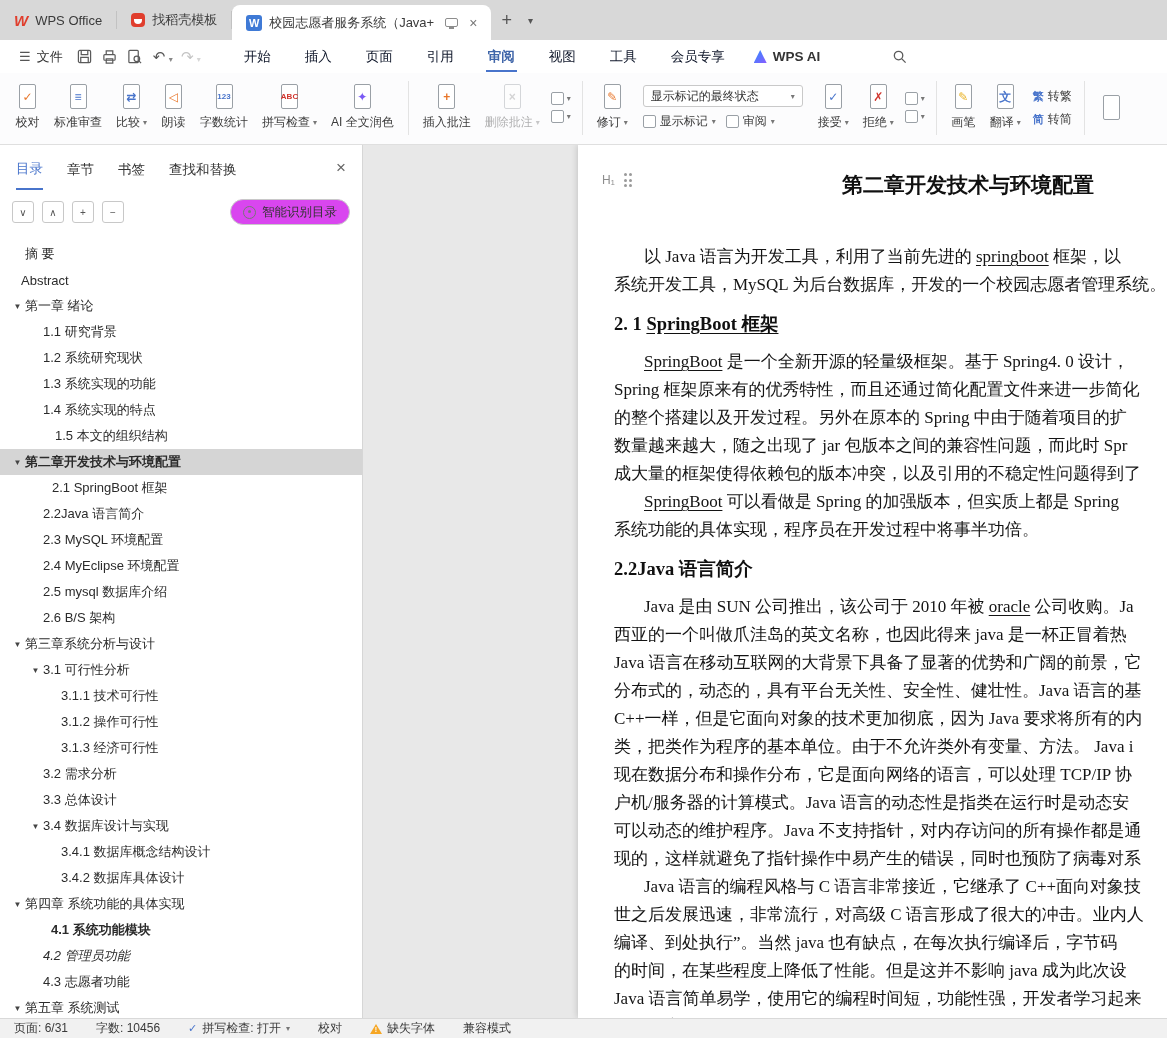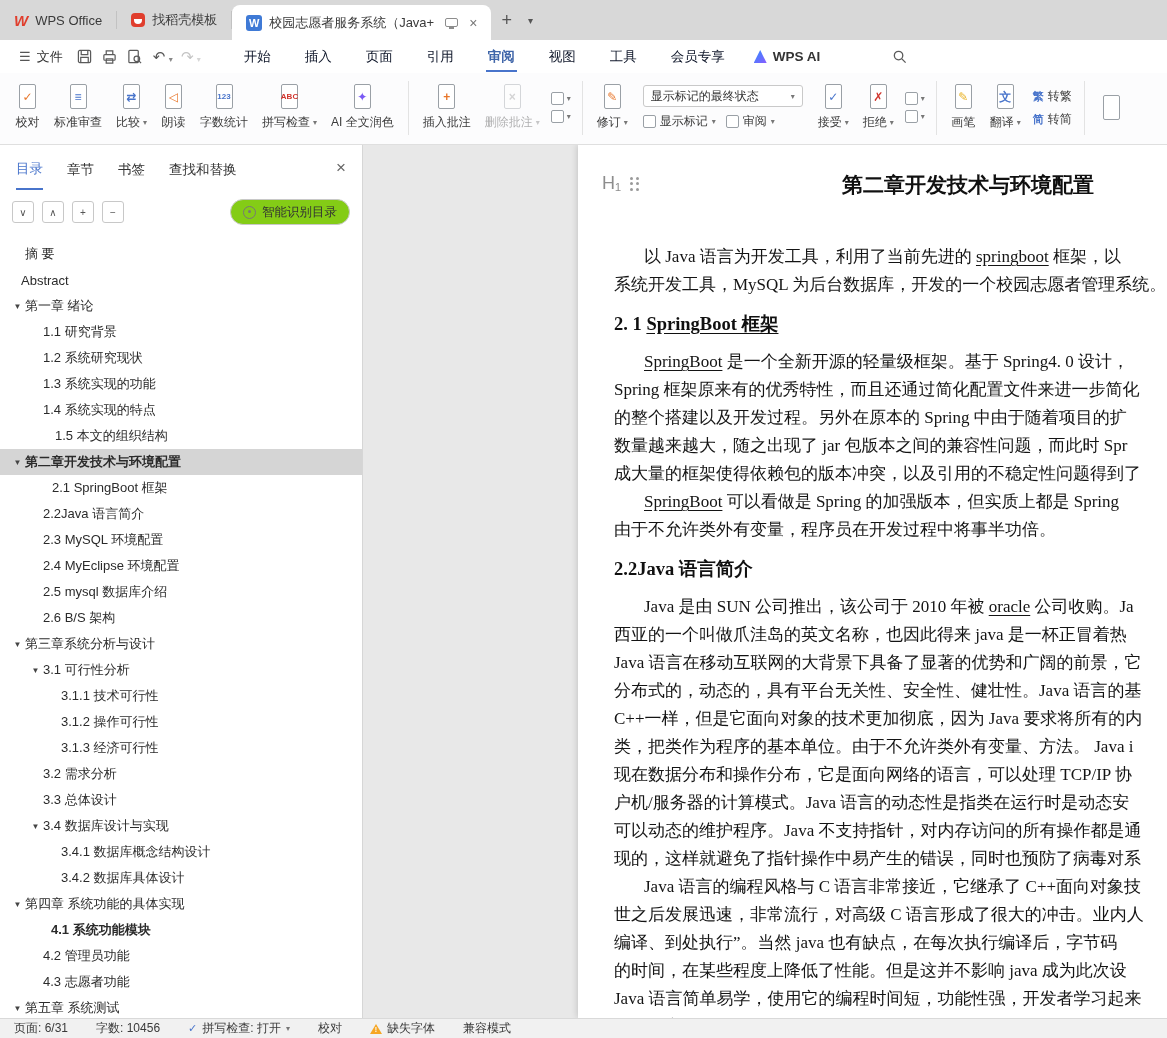--- a/index.html
+++ b/index.html
@@ -66,40 +66,40 @@
   .main{display:flex;height:873px;}
   .sidebar{width:363px;background:#fff;border-right:1px solid #d6d6d6;display:flex;flex-direction:column;overflow:hidden;flex:none;}
   .side-tabs{display:flex;align-items:center;gap:24px;padding:0 16px;height:46px;flex:none;font-size:13.5px;color:#333;}
   .side-tab{padding:14px 0 10px;}
   .side-tab.active{color:#4874cb;border-bottom:2px solid #4874cb;}
   .side-close{margin-left:auto;font-size:17px;color:#666;}
   .side-tools{display:flex;align-items:center;gap:8px;padding:0 12px;height:42px;flex:none;}
   .sq-btn{width:22px;height:22px;border:1px solid #c8c8c8;border-radius:3px;background:#fff;display:flex;
     align-items:center;justify-content:center;color:#555;font-size:10px;}
   .smart-btn{margin-left:auto;display:flex;align-items:center;gap:6px;border:1px solid #c8c8c8;border-radius:15px;
-    height:26px;padding:0 12px;font-size:12.5px;color:#333;background:#84cc16;}
+    height:26px;padding:0 12px;font-size:12.5px;color:#333;background:#d946ef;}
   .smart-ico{width:13px;height:13px;border:1.4px solid #777;border-radius:50%;position:relative;}
   .smart-ico::after{content:"";position:absolute;left:3.5px;top:3.5px;width:3px;height:3px;border-radius:50%;background:#777;}
   .toc{flex:1;overflow:hidden;padding-top:8px;}
   .toc-row{height:26px;display:flex;align-items:center;font-size:13px;color:#2b2b2b;}
   .toc-row .arr{width:15px;flex:none;font-size:8px;color:#444;text-align:center;}
   .toc-row.selected{background:#d5d5d5;font-weight:bold;}
 
   
   .docarea{flex:1;position:relative;overflow:hidden;background:#e8e8e8;}
   .page{position:absolute;left:215px;top:0;width:780px;height:100%;background:#fff;
     box-shadow:0 0 7px rgba(0,0,0,.20);padding:16px 0 0 36px;}
   .doc-title{font-family:"Liberation Serif","DejaVu Serif",serif;font-size:21px;font-weight:bold;color:#101010;
     text-align:center;margin:10px 0 44px -36px;width:780px;}
   .doc-h2{font-family:"Liberation Serif","DejaVu Serif",serif;font-size:18.5px;font-weight:bold;color:#101010;
     line-height:30px;margin:10px 0 9px;white-space:nowrap;}
   .doc-line{font-family:"Liberation Serif","DejaVu Serif",serif;font-size:17px;color:#141414;
     line-height:28px;white-space:nowrap;}
   .u{text-decoration:underline;text-underline-offset:3px;}
-  .hmark{position:absolute;left:24px;top:28px;display:flex;align-items:center;gap:9px;color:#8d8d8d;font-size:18px;text-align:center;}
+  .hmark{position:absolute;left:24px;top:28px;display:flex;align-items:center;gap:9px;color:#8d8d8d;font-size:12px;text-align:center;}
   .dots{display:grid;grid-template-columns:repeat(2,3px);grid-auto-rows:3px;gap:2.5px;}
   .dots i{background:#9a9a9a;border-radius:50%;display:block;}
 
   
   .statusbar{height:20px;background:#f1f1f1;border-top:1px solid #d9d9d9;display:flex;align-items:center;
     padding:0 14px;gap:28px;font-size:12px;color:#3a3a3a;white-space:nowrap;}
   .sb-group{display:flex;align-items:center;gap:5px;}
   .spell-check-mark{color:#4874cb;font-weight:bold;font-size:11px;}
   .warn{position:relative;width:12px;height:10px;}
   .warn .tri{position:absolute;left:0;top:0;width:0;height:0;border-left:6px solid transparent;
@@ -505,21 +505,21 @@
           <span>3.4.2 数据库具体设计</span>
         </div>
         <div class="toc-row" style="padding-left: 10px;">
           <span class="arr">▼</span>
           <span>第四章  系统功能的具体实现</span>
         </div>
         <div class="toc-row" style="padding-left: 36px; font-weight: bold;">
           <span class="arr"></span>
           <span>4.1 系统功能模块</span>
         </div>
-        <div class="toc-row" style="padding-left: 28px;">
+        <div class="toc-row" style="padding-left: 28px; font-style: italic;">
           <span class="arr"></span>
           <span>4.2 管理员功能</span>
         </div>
         <div class="toc-row" style="padding-left: 28px;">
           <span class="arr"></span>
           <span>4.3 志愿者功能</span>
         </div>
         <div class="toc-row" style="padding-left: 10px;">
           <span class="arr">▼</span>
           <span>第五章 系统测试</span>
@@ -544,21 +544,21 @@
           <div class="doc-title"><span>第二章开发技术与环境配置</span></div>
           <div class="doc-line" style="padding-left: 30px;"><span>以 Java 语言为开发工具，利用了当前先进的 </span><span class="u">springboot</span><span> 框架，以</span></div>
           <div class="doc-line"><span>系统开发工具，MySQL 为后台数据库，开发的一个校园志愿者管理系统。</span></div>
           <div class="doc-h2"><span>2. 1  </span><span class="u">SpringBoot 框架</span></div>
           <div class="doc-line" style="padding-left: 30px;"><span class="u">SpringBoot</span><span> 是一个全新开源的轻量级框架。基于 Spring4. 0 设计，</span></div>
           <div class="doc-line"><span>Spring 框架原来有的优秀特性，而且还通过简化配置文件来进一步简化</span></div>
           <div class="doc-line"><span>的整个搭建以及开发过程。另外在原本的 Spring 中由于随着项目的扩</span></div>
           <div class="doc-line"><span>数量越来越大，随之出现了 jar 包版本之间的兼容性问题，而此时 Spr</span></div>
           <div class="doc-line"><span>成大量的框架使得依赖包的版本冲突，以及引用的不稳定性问题得到了</span></div>
           <div class="doc-line" style="padding-left: 30px;"><span class="u">SpringBoot</span><span> 可以看做是 Spring 的加强版本，但实质上都是 Spring</span></div>
-          <div class="doc-line"><span>由于不允许类外有变量，程序员在开发过程中将事半功倍。</span></div>
+          <div class="doc-line"><span>系统功能的具体实现，程序员在开发过程中将事半功倍。</span></div>
           <div class="doc-h2"><span>2.2Java 语言简介</span></div>
           <div class="doc-line" style="padding-left: 30px;"><span>Java 是由 SUN 公司推出，该公司于 2010 年被 </span><span class="u">oracle</span><span> 公司收购。Ja</span></div>
           <div class="doc-line"><span>西亚的一个叫做爪洼岛的英文名称，也因此得来 java 是一杯正冒着热</span></div>
           <div class="doc-line"><span>Java 语言在移动互联网的大背景下具备了显著的优势和广阔的前景，它</span></div>
           <div class="doc-line"><span>分布式的，动态的，具有平台无关性、安全性、健壮性。Java 语言的基</span></div>
           <div class="doc-line"><span>C++一样，但是它面向对象的技术更加彻底，因为 Java 要求将所有的内</span></div>
           <div class="doc-line"><span>类，把类作为程序的基本单位。由于不允许类外有变量、方法。 Java i</span></div>
           <div class="doc-line"><span>现在数据分布和操作分布，它是面向网络的语言，可以处理 TCP/IP 协</span></div>
           <div class="doc-line"><span>户机/服务器的计算模式。Java 语言的动态性是指类在运行时是动态安</span></div>
           <div class="doc-line"><span>可以动态的维护程序。Java 不支持指针，对内存访问的所有操作都是通</span></div>

